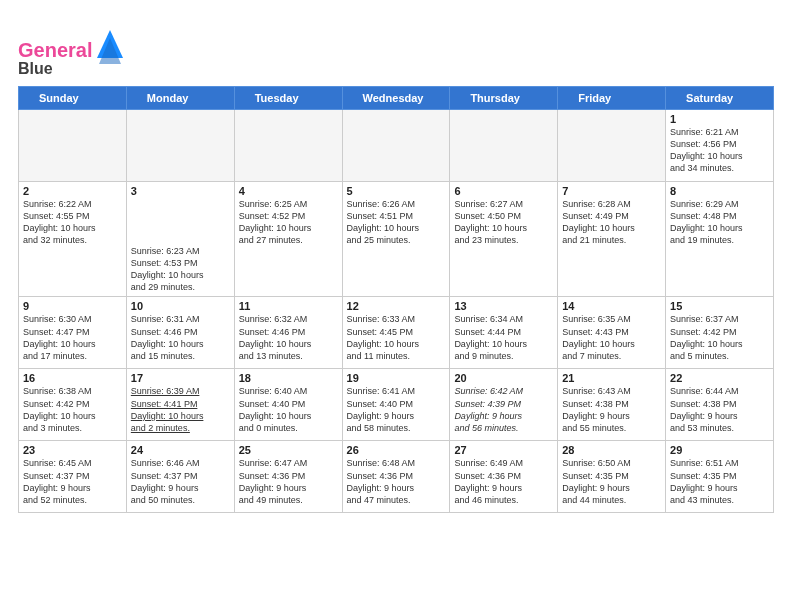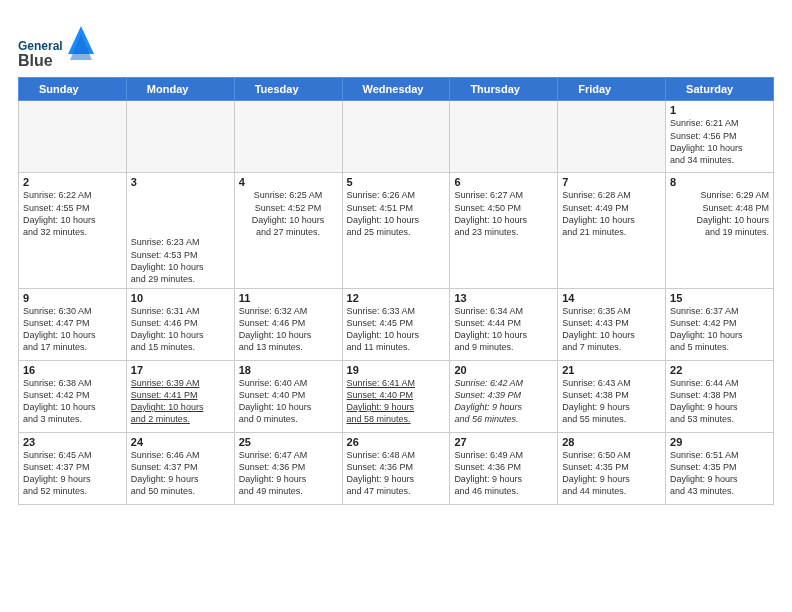--- a/index.html
+++ b/index.html
@@ -82,21 +82,21 @@
     }
   </style>
 </head>
 <body>
 
 <div class="page">
   <div class="header">
     <div class="logo-area">
     <div style="display:flex;align-items:center;gap:0px;">
       <div style="line-height:1.05;">
-        <div style="font-size:12px;font-weight:bold;color:#0c4a6e;margin-top:24px;">General</div>
+        <div style="font-size:20px;font-weight:bold;color:#ec4899;margin-top:24px;">General</div>
         <div style="font-size:16px;font-weight:bold;color:#404040;">Blue</div>
       </div>
       <svg width="30" height="38" viewBox="0 0 30 38" style="margin-left:3px;">
         <polygon points="15,2 28,30 2,30" fill="#1a8cff"></polygon>
         <polygon points="15,10 26,36 4,36" fill="#1565c0" opacity="0.5"></polygon>
       </svg>
     </div>
   </div>
     <div class="title-area">
       <div class="month-title"></div>
@@ -143,21 +143,21 @@
           </td>
           <td>
             <span class="day-num">3</span>
             <div class="day-info" style="white-space: pre-line; margin-top: 48px;">Sunrise: 6:23 AM
 Sunset: 4:53 PM
 Daylight: 10 hours
 and 29 minutes.</div>
           </td>
           <td>
             <span class="day-num">4</span>
-            <div class="day-info" style="white-space: pre-line; text-align: center;">Sunrise: 6:25 AM
+            <div class="day-info" style="white-space: pre-line;">Sunrise: 6:25 AM
 Sunset: 4:52 PM
 Daylight: 10 hours
 and 27 minutes.</div>
           </td>
           <td>
             <span class="day-num">5</span>
             <div class="day-info" style="white-space: pre-line;">Sunrise: 6:26 AM
 Sunset: 4:51 PM
 Daylight: 10 hours
 and 25 minutes.</div>
@@ -171,21 +171,21 @@
           </td>
           <td>
             <span class="day-num">7</span>
             <div class="day-info" style="white-space: pre-line;">Sunrise: 6:28 AM
 Sunset: 4:49 PM
 Daylight: 10 hours
 and 21 minutes.</div>
           </td>
           <td>
             <span class="day-num">8</span>
-            <div class="day-info" style="white-space: pre-line; text-align: right;">Sunrise: 6:29 AM
+            <div class="day-info" style="white-space: pre-line;">Sunrise: 6:29 AM
 Sunset: 4:48 PM
 Daylight: 10 hours
 and 19 minutes.</div>
           </td>
         </tr>
         <tr>
           <td>
             <span class="day-num">9</span>
             <div class="day-info" style="white-space: pre-line;">Sunrise: 6:30 AM
 Sunset: 4:47 PM
@@ -252,21 +252,21 @@
           </td>
           <td>
             <span class="day-num">18</span>
             <div class="day-info" style="white-space: pre-line;">Sunrise: 6:40 AM
 Sunset: 4:40 PM
 Daylight: 10 hours
 and 0 minutes.</div>
           </td>
           <td>
             <span class="day-num">19</span>
-            <div class="day-info" style="white-space: pre-line; text-decoration: underline;">Sunrise: 6:41 AM
+            <div class="day-info" style="white-space: pre-line;">Sunrise: 6:41 AM
 Sunset: 4:40 PM
 Daylight: 9 hours
 and 58 minutes.</div>
           </td>
           <td>
             <span class="day-num">20</span>
             <div class="day-info" style="white-space: pre-line; font-style: italic;">Sunrise: 6:42 AM
 Sunset: 4:39 PM
 Daylight: 9 hours
 and 56 minutes.</div>

